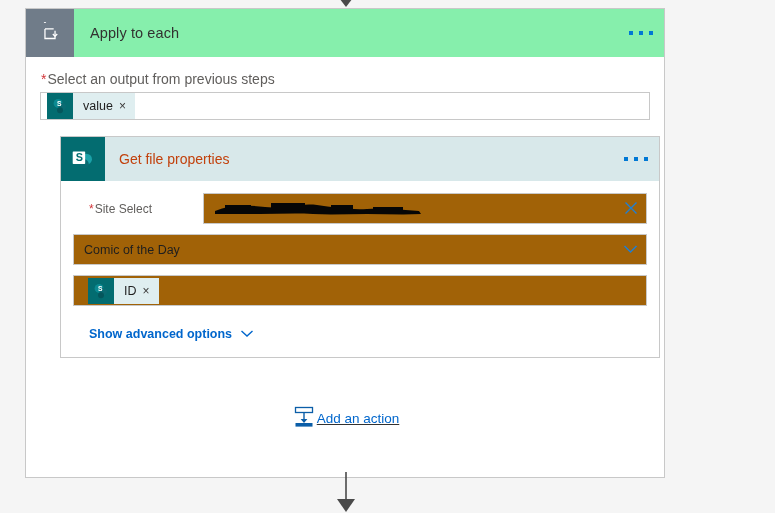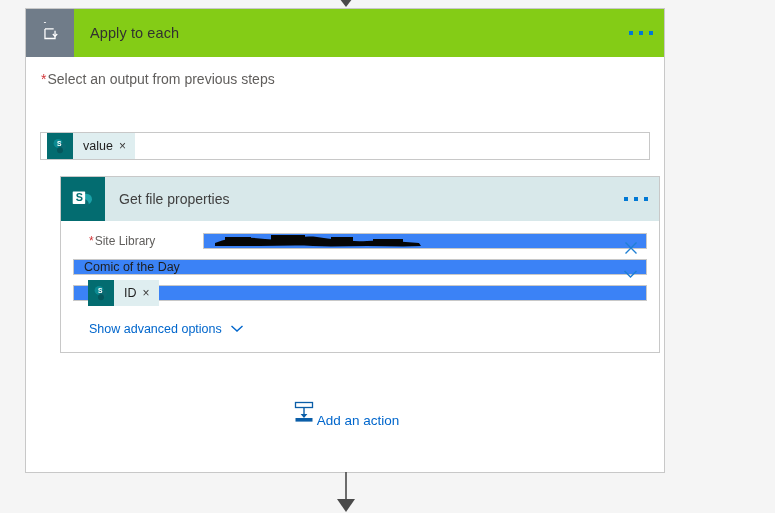--- a/index.html
+++ b/index.html
@@ -41,21 +41,21 @@
     width: 640px;
     background: #ffffff;
     border: 1px solid #c8c8c8;
     box-sizing: border-box;
   }
 
   .scope-header {
     display: flex;
     align-items: stretch;
     height: 48px;
-    background: #84cc16;
+    background: #86efac;
     position: relative;
   }
   .scope-icon-box {
     width: 48px;
     min-width: 48px;
     background: #707c89;
     display: flex;
     align-items: center;
     justify-content: center;
   }
@@ -99,21 +99,20 @@
 
   
   .token-input {
     border: 1px solid #c8c8c8;
     background: #ffffff;
     height: 28px;
     display: flex;
     align-items: center;
     padding: 0;
     box-sizing: border-box;
-    margin-top: 40px;
   }
   .token {
     display: inline-flex;
     align-items: center;
     background: #dfeef0;
     height: 26px;
     margin: 0 0 0 6px;
   }
   .token-icon {
     width: 26px;
@@ -158,21 +157,21 @@
     display: flex;
     align-items: center;
     justify-content: center;
   }
   .action-title {
     flex: 1;
     display: flex;
     align-items: center;
     padding-left: 14px;
     font-size: 14px;
-    color: #404040;
+    color: #c2410c;
   }
 
   .action-body {
     padding: 12px 12px 14px 12px;
   }
   .form-row {
     display: flex;
     align-items: center;
     margin-bottom: 10px;
   }
@@ -183,22 +182,22 @@
     color: #605e5c;
     padding-left: 16px;
     box-sizing: border-box;
   }
   .form-control {
     flex: 1;
     position: relative;
   }
   .text-input {
     border: 1px solid #c8c8c8;
-    height: 16px;
-    background: #3b82f6;
+    height: 31px;
+    background: #a16207;
     display: flex;
     align-items: center;
     box-sizing: border-box;
     position: relative;
   }
   .input-value {
     font-size: 12.5px;
     color: #1f1f1f;
     padding-left: 10px;
   }
@@ -217,33 +216,35 @@
     align-items: center;
     height: 100%;
   }
 
   .advanced {
     padding: 10px 0 2px 16px;
     display: flex;
     align-items: center;
     gap: 8px;
     cursor: pointer;
+    font-weight: bold;
   }
   .advanced-text {
     font-size: 12.5px;
     color: #0066cc;
   }
 
   
   .add-action-wrap {
     display: flex;
-    align-items: flex-end;
+    align-items: center;
     justify-content: center;
     padding: 46px 0 30px 0;
     cursor: pointer;
+    text-decoration: underline;
   }
   .add-action-text {
     font-size: 13.5px;
     color: #0066cc;
   }
 </style>
 </head>
 <body>
 
 <svg class="top-connector" viewBox="0 0 775 8" preserveAspectRatio="none" xmlns="http://www.w3.org/2000/svg">
@@ -306,21 +307,21 @@
           <span></span>
             <span></span>
             <span></span>
         </div>
       </div>
 
       <div class="action-body">
 
         <div class="form-row">
           <div class="form-label">
-            <span class="req">*</span><span>Site Library</span>
+            <span class="req">*</span><span>Site Select</span>
           </div>
           <div class="form-control">
             <div class="text-input">
               <div class="redact-wrap">
                 <svg width="215" height="16" viewBox="0 0 215 16" xmlns="http://www.w3.org/2000/svg">
                   <path d="M2,10 C18,3 34,4 52,6 C70,8 86,2 104,4 C120,6 136,9 154,8 C172,7 190,9 206,10 L208,13 C190,14 172,13 154,13 C136,13 118,14 100,13 C82,12 64,13 46,13 C30,13 14,13 2,13 Z" fill="#060606"></path>
                   <rect x="12" y="4" width="26" height="4" fill="#060606"></rect>
                   <rect x="58" y="2" width="34" height="6" fill="#060606"></rect>
                   <rect x="118" y="4" width="22" height="4" fill="#060606"></rect>
                   <rect x="160" y="6" width="30" height="4" fill="#060606"></rect>

